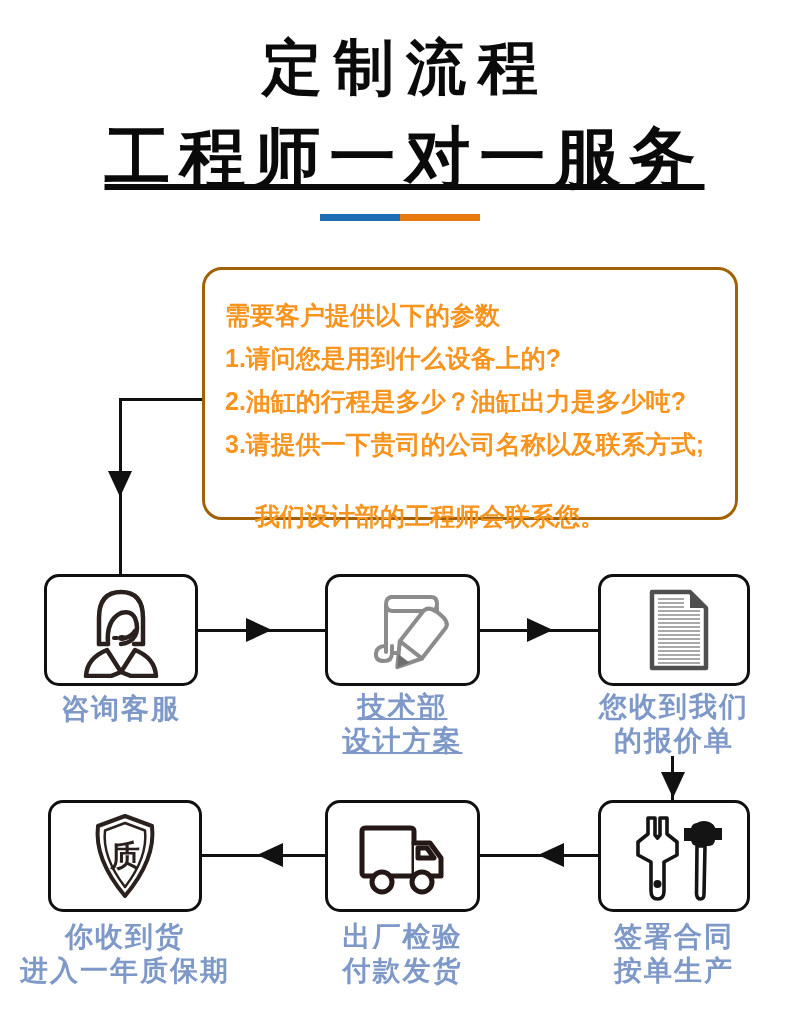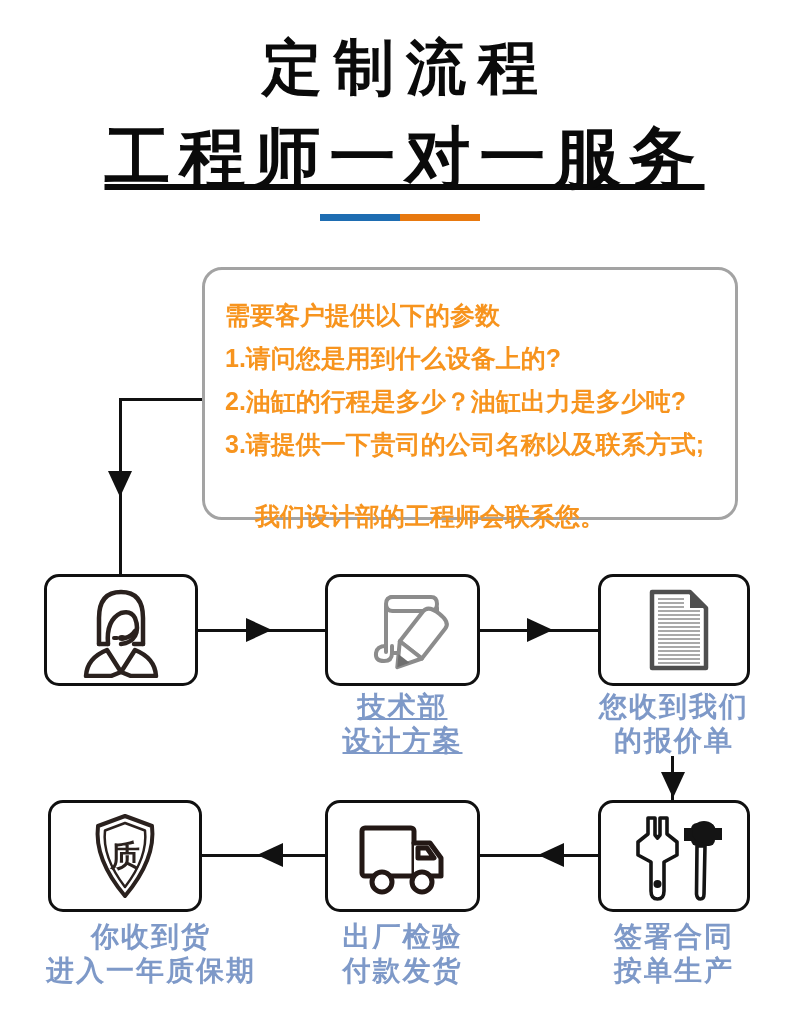--- a/index.html
+++ b/index.html
@@ -14,21 +14,21 @@
     position:absolute; left:0; width:800px; text-align:center;
     color:#0a0a0a; font-weight:900; line-height:1;
   }
   .title-1 { top:38px; font-size:60px; letter-spacing:12px; text-indent:12px; }
   .title-2 { top:124px; font-size:66px; letter-spacing:9px; text-indent:9px;text-decoration:underline; }
   .divider { position:absolute; top:214px; left:320px; width:160px; height:7px; display:flex; }
   .divider .half { width:80px; height:7px; }
   
   .params-box {
     position:absolute; left:202px; top:267px; width:536px; height:253px;
-    background:#ffffff; border:3px solid #a3a3a3; border-radius:20px;
+    background:#ffffff; border:3px solid #a16207; border-radius:20px;
     padding:24px 10px 0 20px;
     color:#F7941E; font-weight:bold; font-size:25px; line-height:43px;
     white-space:nowrap;
   }
   .params-box .indent { padding-left:30px;margin-top:29px; }
   
   .line { position:absolute; background:#111111; }
   .arrow-right { position:absolute; width:0; height:0;
     border-top:12px solid transparent; border-bottom:12px solid transparent;
     border-left:26px solid #111111; }
@@ -115,20 +115,23 @@
       <path d="M66,10 L82,26 H66 Z" fill="#4f4f4f"></path>
       <path stroke="#a9a9a9" stroke-width="1.8" fill="none" d="M34,17 H60 M34,21 H60 M34,25 H60 M34,29 H76 M34,33 H76 M34,37 H76 M34,41 H76 M34,45 H76 M34,49 H76 M34,53 H76 M34,57 H76 M34,61 H76 M34,65 H76 M34,69 H76 M34,73 H76 M34,77 H76 M34,81 H76"></path>
     </svg>
   </div>
 
   <div class="line" style="left:198px; top:629px; width:127px; height:3px;"></div>
   <div class="arrow-right" style="left:246px; top:618px;"></div>
   <div class="line" style="left:480px; top:629px; width:118px; height:3px;"></div>
   <div class="arrow-right" style="left:527px; top:618px;"></div>
 
+  <div class="step-label" style="left:44px; top:692px; width:154px;">
+    <div>咨询客服</div>
+  </div>
   <div class="step-label" style="left:325px; top:690px; width:155px;text-decoration:underline;">
     <div>技术部</div>
     <div>设计方案</div>
   </div>
   <div class="step-label" style="left:586px; top:690px; width:176px;">
     <div>您收到我们</div>
     <div>的报价单</div>
   </div>
 
   <div class="line" style="left:671px; top:756px; width:3px; height:44px;"></div>
@@ -174,18 +177,18 @@
   <div class="arrow-left" style="left:257px; top:843px;"></div>
 
   <div class="step-label" style="left:325px; top:920px; width:155px;">
     <div>出厂检验</div>
     <div>付款发货</div>
   </div>
   <div class="step-label" style="left:586px; top:920px; width:176px;">
     <div>签署合同</div>
     <div>按单生产</div>
   </div>
-  <div class="step-label" style="left:15px; top:920px; width:220px;margin-left:26px;">
+  <div class="step-label" style="left:15px; top:920px; width:220px;">
     <div>你收到货</div>
     <div>进入一年质保期</div>
   </div>
 
 </div>
 
 </body></html>

